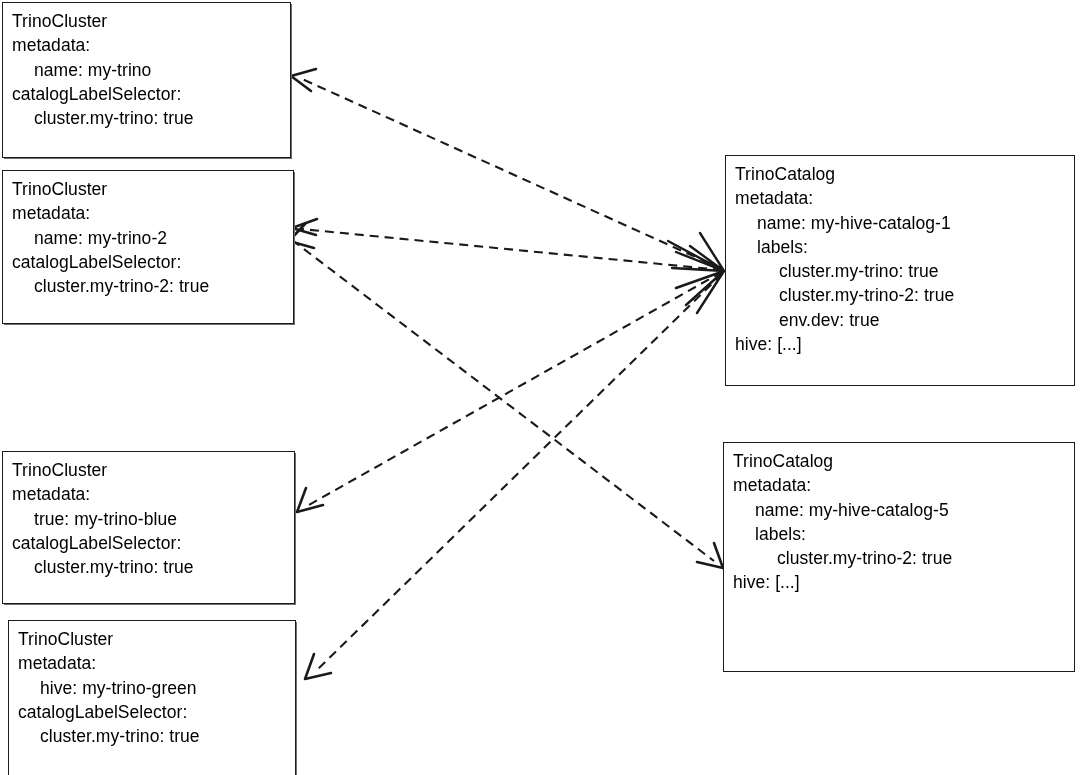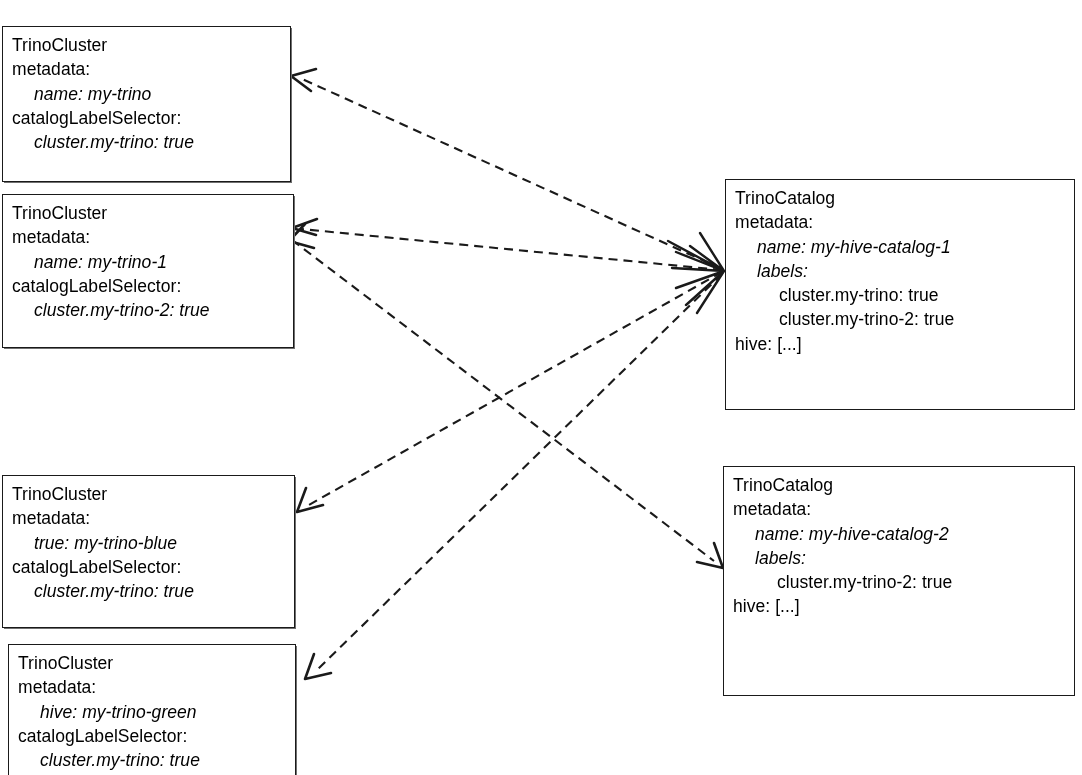--- a/index.html
+++ b/index.html
@@ -36,33 +36,32 @@
     pointer-events: none;
   }
 
   .node {
     position: absolute;
     z-index: 2;
     box-sizing: border-box;
     background: #ffffff;
     border: 1.6px solid #1a1a1a;
     padding: 6px 8px 6px 9px;
-    margin-top: 24px;
   }
 
   .node .line {
     display: block;
     font-size: 17.5px;
     line-height: 24.3px;
     white-space: pre;
     letter-spacing: 0.05px;
   }
 
   .ind0 { padding-left: 0px; }
-  .ind1 { padding-left: 22px; font-style: italic; }
+  .ind1 { padding-left: 22px; }
   .ind2 { padding-left: 44px; }
 
   
   .node.soft {
     box-shadow: 1.5px 1.5px 0 -0.5px #6f6f6f;
   }
 </style>
 </head>
 <body>
 
@@ -108,21 +107,21 @@
     <span class="line ind0">TrinoCluster</span>
     <span class="line ind0">metadata:</span>
     <span class="line ind1">name: my-trino</span>
     <span class="line ind0">catalogLabelSelector:</span>
     <span class="line ind1">cluster.my-trino: true</span>
   </div>
 
   <div class="node soft" style="left:2px; top:170px; width:292px; height:154px;">
     <span class="line ind0">TrinoCluster</span>
     <span class="line ind0">metadata:</span>
-    <span class="line ind1">name: my-trino-1</span>
+    <span class="line ind1">name: my-trino-2</span>
     <span class="line ind0">catalogLabelSelector:</span>
     <span class="line ind1">cluster.my-trino-2: true</span>
   </div>
 
   <div class="node soft" style="left:2px; top:451px; width:293px; height:153px;">
     <span class="line ind0">TrinoCluster</span>
     <span class="line ind0">metadata:</span>
     <span class="line ind1">true: my-trino-blue</span>
     <span class="line ind0">catalogLabelSelector:</span>
     <span class="line ind1">cluster.my-trino: true</span>
@@ -136,25 +135,26 @@
     <span class="line ind1">cluster.my-trino: true</span>
   </div>
 
   <div class="node" style="left:725px; top:155px; width:350px; height:231px;">
     <span class="line ind0">TrinoCatalog</span>
     <span class="line ind0">metadata:</span>
     <span class="line ind1">name: my-hive-catalog-1</span>
     <span class="line ind1">labels:</span>
     <span class="line ind2">cluster.my-trino: true</span>
     <span class="line ind2">cluster.my-trino-2: true</span>
+    <span class="line ind2">env.dev: true</span>
     <span class="line ind0">hive: [...]</span>
   </div>
 
   <div class="node" style="left:723px; top:442px; width:352px; height:230px;">
     <span class="line ind0">TrinoCatalog</span>
     <span class="line ind0">metadata:</span>
-    <span class="line ind1">name: my-hive-catalog-2</span>
+    <span class="line ind1">name: my-hive-catalog-5</span>
     <span class="line ind1">labels:</span>
     <span class="line ind2">cluster.my-trino-2: true</span>
     <span class="line ind0">hive: [...]</span>
   </div>
 
 </div>
 
 </body></html>

